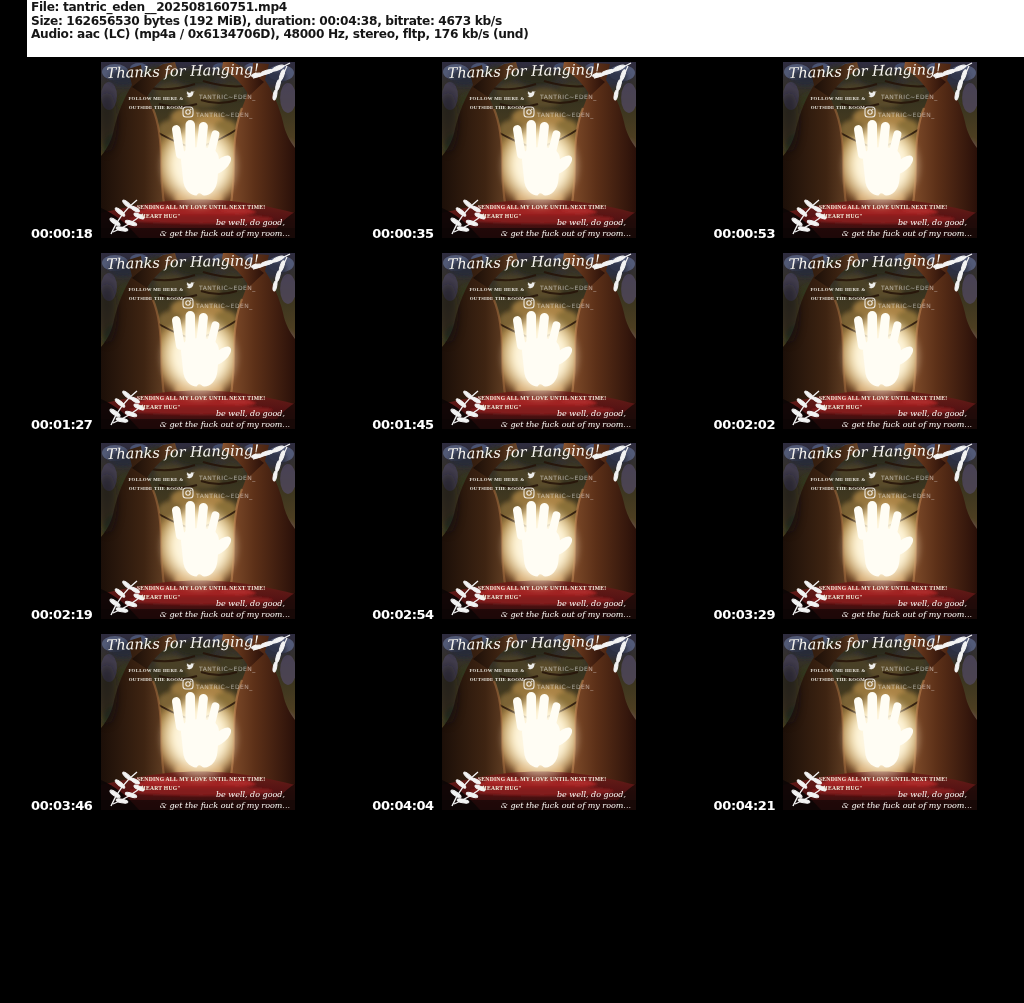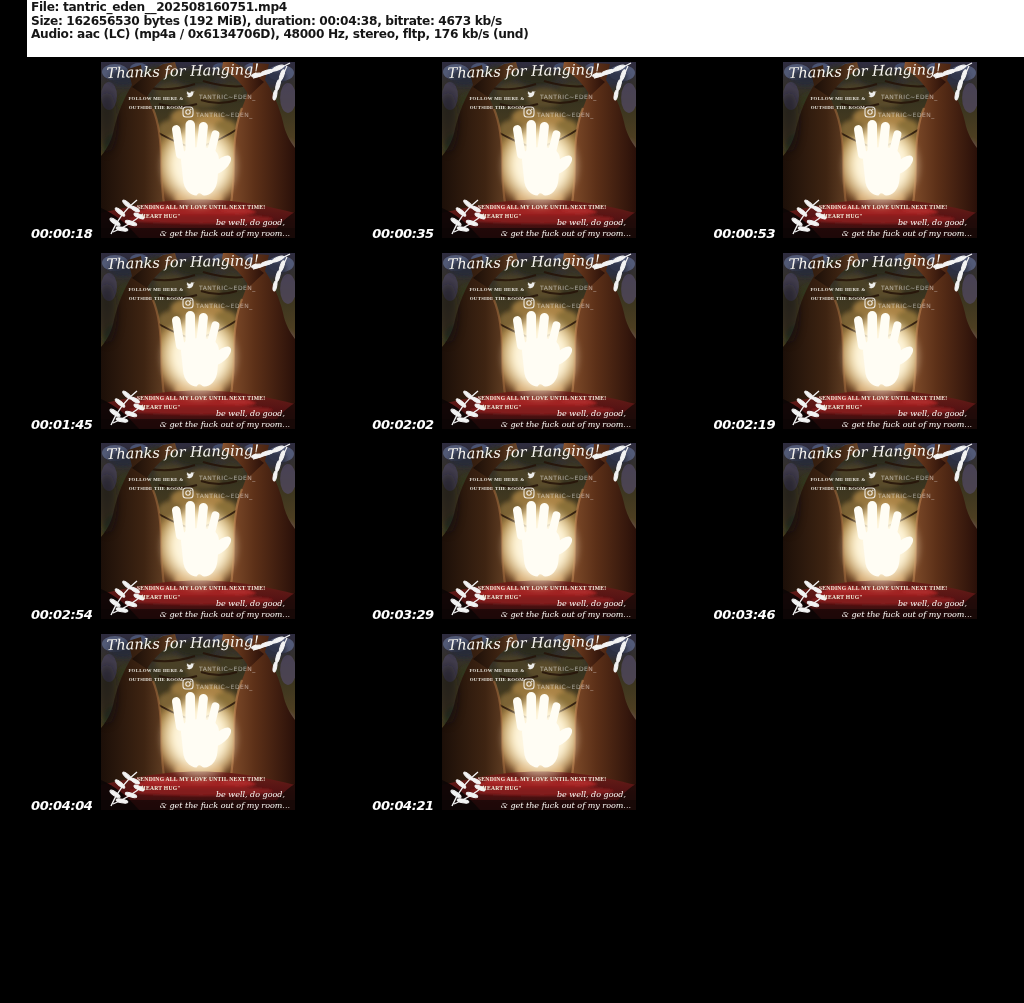--- a/index.html
+++ b/index.html
@@ -40,21 +40,20 @@
     margin: 0 auto;
   }
   .ts {
     position: absolute;
     left: 4px; top: 164px;
     color: #ffffff;
     font-family: "DejaVu Sans", "Liberation Sans", sans-serif;
     font-weight: bold;
     font-size: 13px;
     letter-spacing: -0.4px;
-    font-style: italic;
   }
   .defs-holder { position: absolute; width: 0; height: 0; overflow: hidden; }
 </style>
 </head>
 <body>
 
 <div class="page">
 
   <svg class="defs-holder" aria-hidden="true">
     <defs>
@@ -245,20 +244,26 @@
     </div>
 
     <div class="cell">
       <svg class="thumb" viewBox="0 0 194 176" preserveAspectRatio="none">
         <use href="#thumb-art"></use>
       </svg>
       <span class="ts">00:00:53</span>
     </div>
 
 
+    <div class="cell">
+      <svg class="thumb" viewBox="0 0 194 176" preserveAspectRatio="none">
+        <use href="#thumb-art"></use>
+      </svg>
+      <span class="ts">00:01:27</span>
+    </div>
 
     <div class="cell">
       <svg class="thumb" viewBox="0 0 194 176" preserveAspectRatio="none">
         <use href="#thumb-art"></use>
       </svg>
       <span class="ts">00:01:45</span>
     </div>
 
     <div class="cell">
       <svg class="thumb" viewBox="0 0 194 176" preserveAspectRatio="none">

